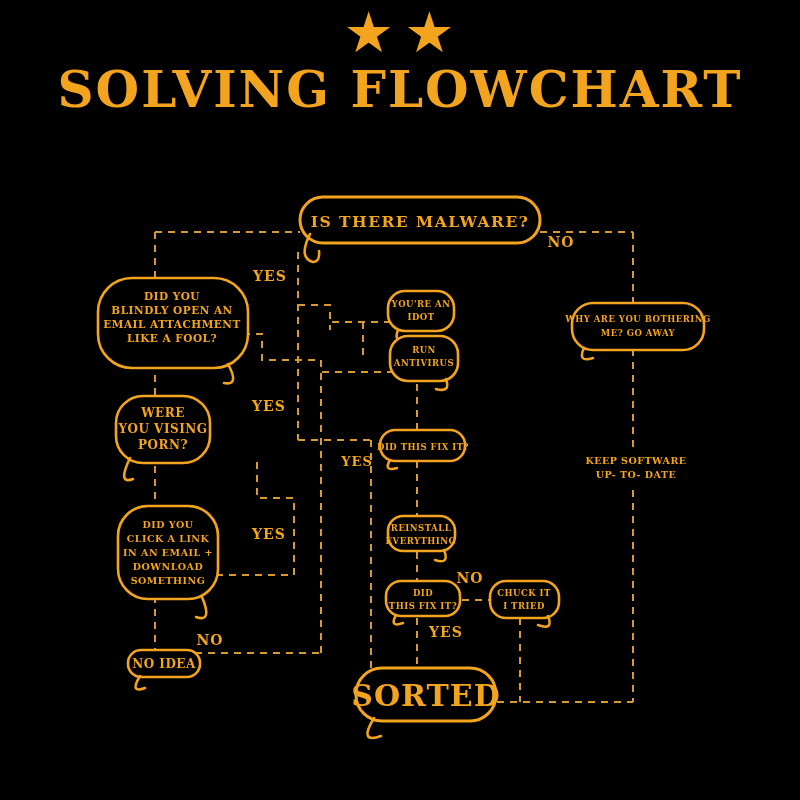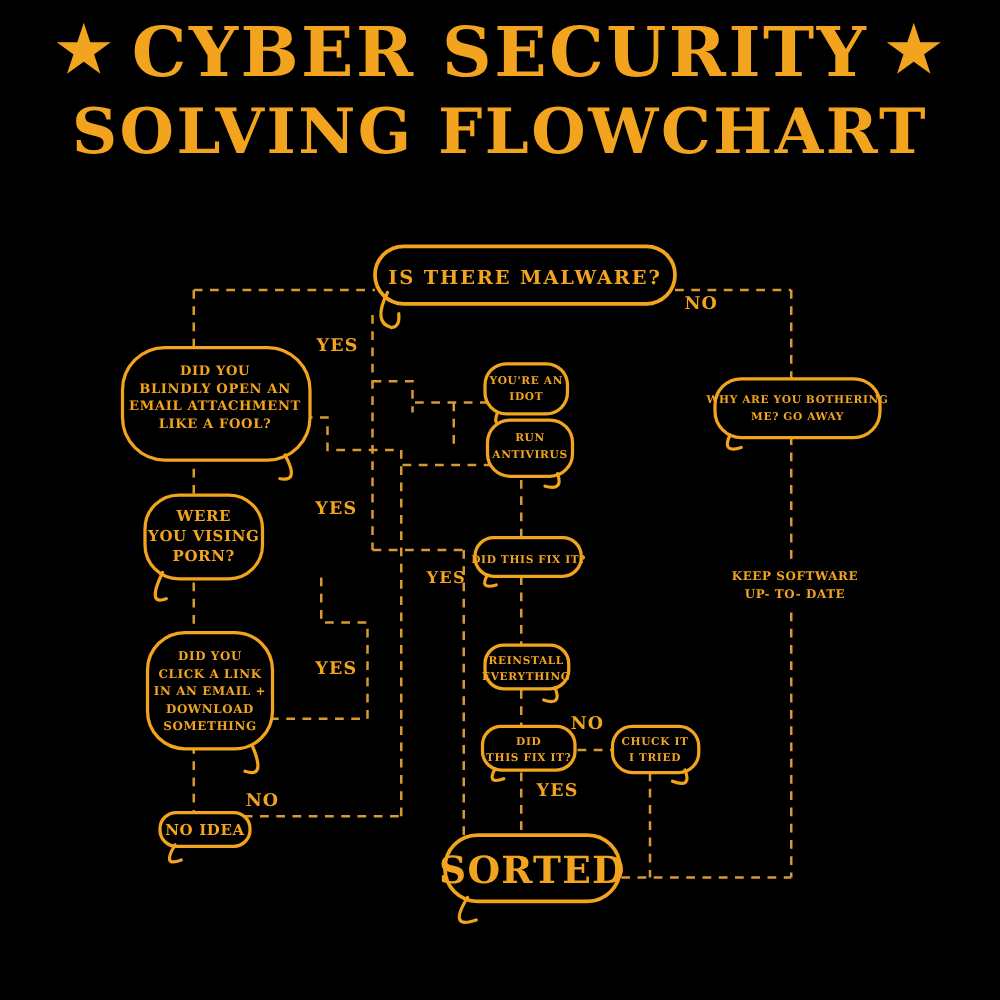--- a/index.html
+++ b/index.html
@@ -64,21 +64,20 @@
   .t-label-s{font-size:13px;letter-spacing:1px;}
 </style>
 </head>
 <body>
 
 <div id="poster">
 
   <div id="title">
     <div class="t-line">
       <span class="star">★</span>
-      <span>CYBER SECURITY</span>
       <span class="star">★</span>
     </div>
     <div class="t-line2">SOLVING FLOWCHART</div>
   </div>
 
   <svg id="flow" viewBox="0 0 800 800">
 
     <g>
       <path class="connector" d="M155,232 H300"></path>
       <path class="connector" d="M540,232 H633"></path>

